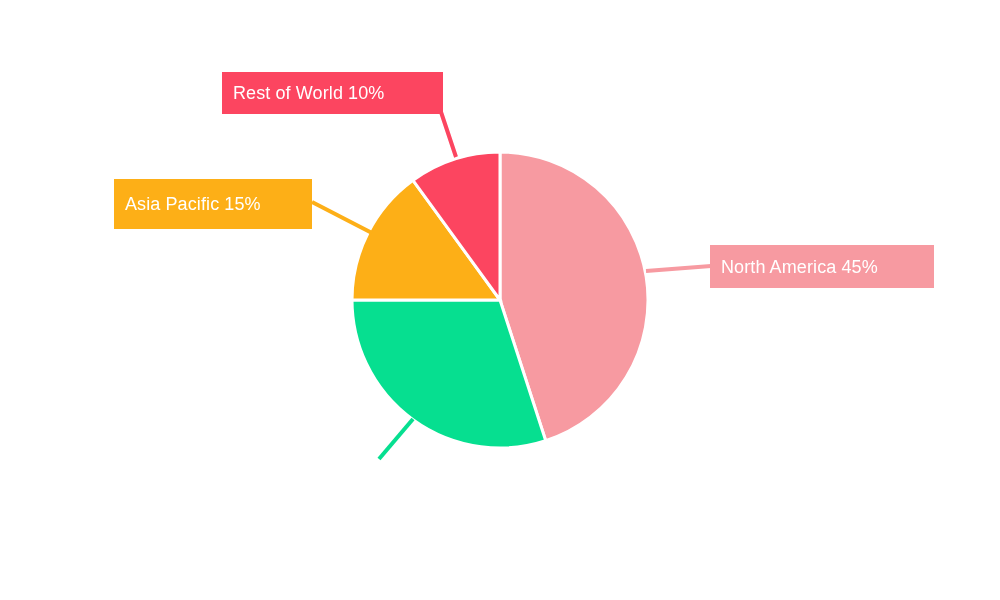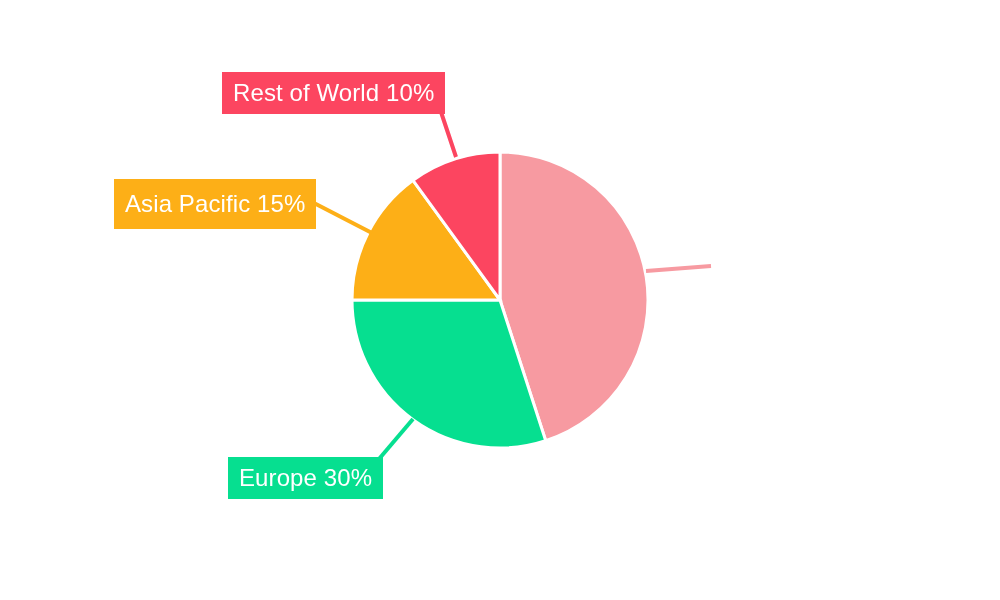--- a/index.html
+++ b/index.html
@@ -22,21 +22,21 @@
     width: 1000px;
     height: 600px;
   }
   .callout-label {
     position: absolute;
     display: flex;
     align-items: center;
     box-sizing: border-box;
     color: #ffffff;
     font-family: "Liberation Sans", sans-serif;
-    font-size: 24px;
+    font-size: 18px;
     line-height: 1;
     letter-spacing: 0.1px;
     white-space: nowrap;
     padding: 0 11px;
     height: 42px;
   }
 </style>
 </head>
 <body>
 
@@ -55,24 +55,24 @@
     </g>
 
     <g>
       <line x1="646" y1="271" x2="711" y2="266" stroke="#f79aa1" stroke-width="4"></line>
       <line x1="413" y1="419" x2="379" y2="459" stroke="#06df90" stroke-width="4"></line>
       <line x1="372" y1="233" x2="312" y2="202" stroke="#fdaf17" stroke-width="4"></line>
       <line x1="456" y1="157" x2="441" y2="112" stroke="#fc4560" stroke-width="4"></line>
     </g>
   </svg>
 
+  <div class="callout-label" style="left: 710px; top: 245px; min-width: 224px; height: 43px; background: rgb(247, 154, 161); color: rgb(255, 255, 255);">
+    <span>North America 45%</span>
+  </div>
 
-  <div class="callout-label" style="left: 228px; top: 457px; min-width: 152px; height: 42px; background: rgb(6, 223, 144); color: rgb(255, 255, 255);">
-    <span>Europe 30%</span>
-  </div>
 
   <div class="callout-label" style="left: 114px; top: 179px; min-width: 198px; height: 50px; background: rgb(253, 175, 23); color: rgb(255, 255, 255);">
     <span>Asia Pacific 15%</span>
   </div>
 
   <div class="callout-label" style="left: 222px; top: 72px; min-width: 221px; height: 42px; background: rgb(252, 69, 96); color: rgb(255, 255, 255);">
     <span>Rest of World 10%</span>
   </div>
 
 </div>

